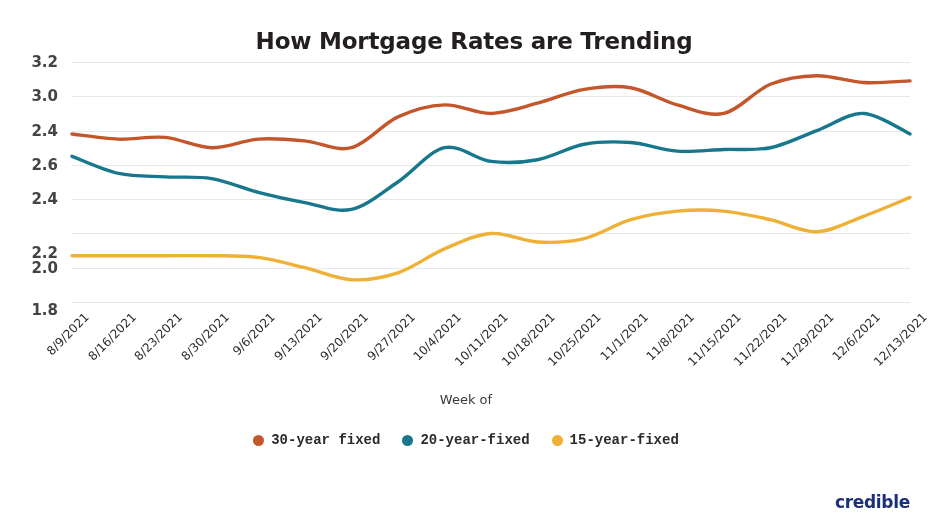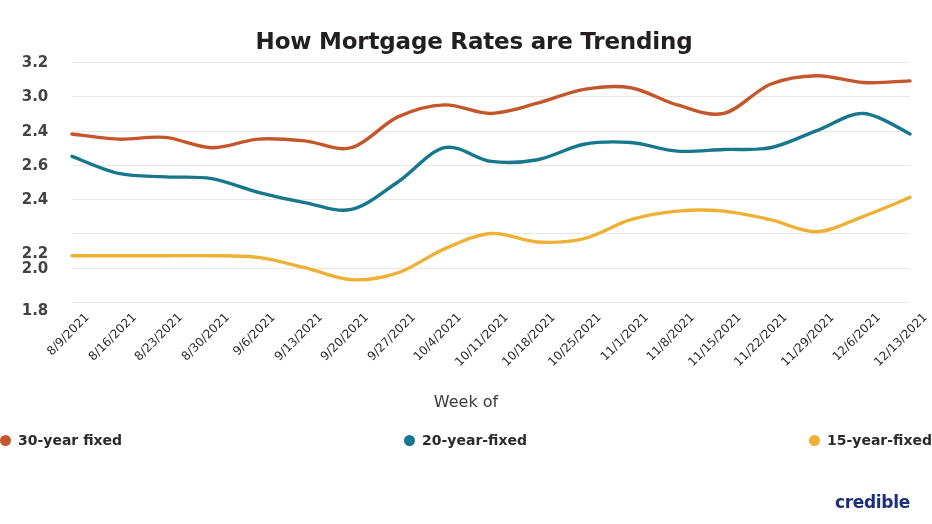--- a/index.html
+++ b/index.html
@@ -30,42 +30,42 @@
     letter-spacing: -0.2px;
     font-family: "DejaVu Sans", sans-serif;
     padding-left: 8px;
   }
   .x-axis-title {
     position: absolute;
     top: 392px;
     left: 0;
     width: 932px;
     text-align: center;
-    font-size: 16px;
+    font-size: 13px;
     color: #3a3a3a;
   }
   .plot {
     position: absolute;
     left: 72px;
     top: 62px;
     width: 838px;
     height: 240px;
   }
   .gridline {
     position: absolute;
     left: 0;
     width: 838px;
     height: 1px;
     background: #e8e8e8;
   }
   .ytick {
     position: absolute;
     right: 874px;
     width: 46px;
-    text-align: center;
+    text-align: right;
     font-size: 15px;
     font-weight: bold;
     color: #444444;
     transform: translateY(-9px);
   }
   .xtick {
     position: absolute;
     top: 310px;
     font-size: 12px;
     color: #2c2c2c;
@@ -73,23 +73,24 @@
     transform-origin: right top;
     transform: rotate(-45deg);
     text-align: right;
   }
   .legend {
     position: absolute;
     top: 432px;
     left: 0;
     width: 932px;
     display: flex;
-    justify-content: space-between;
+    justify-content: center;
     align-items: center;
     gap: 22px;
+    font-family: Liberation Mono, monospace;
   }
   .legend-item {
     display: flex;
     align-items: center;
     gap: 7px;
   }
   .legend-dot {
     width: 11px;
     height: 11px;
     border-radius: 50%;

